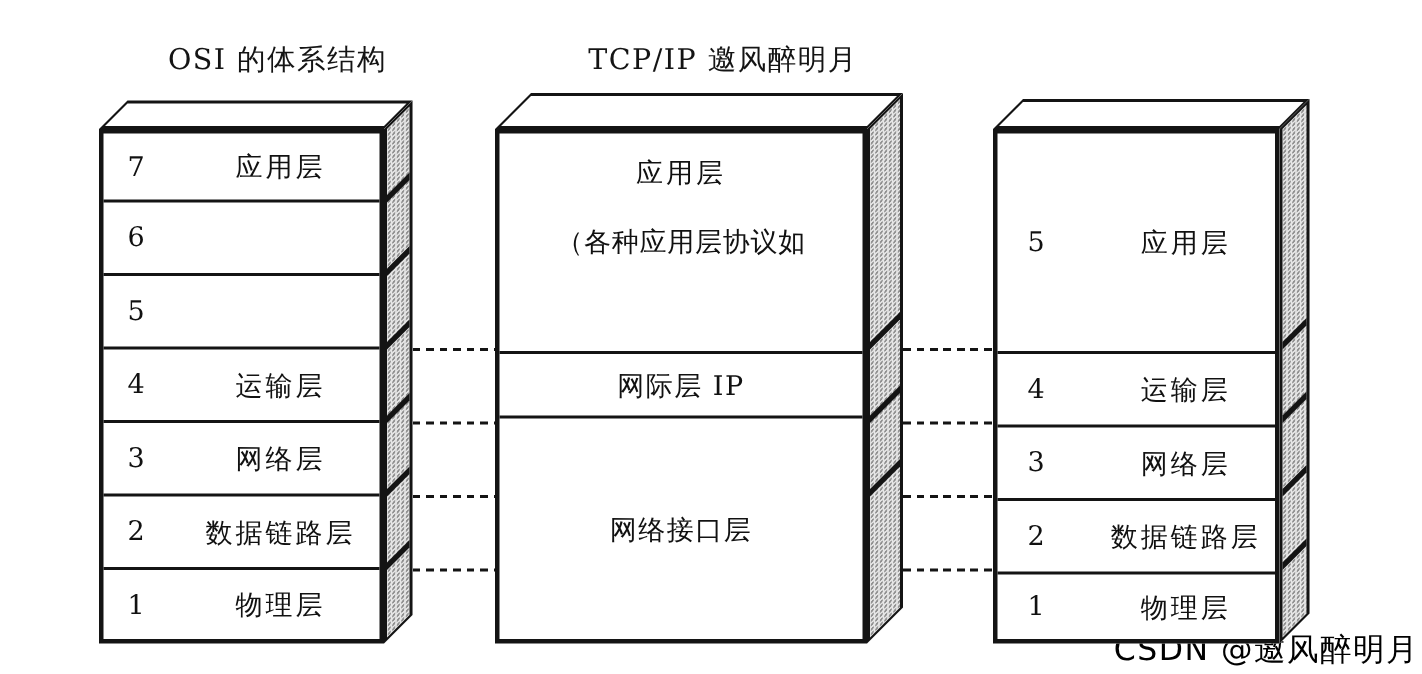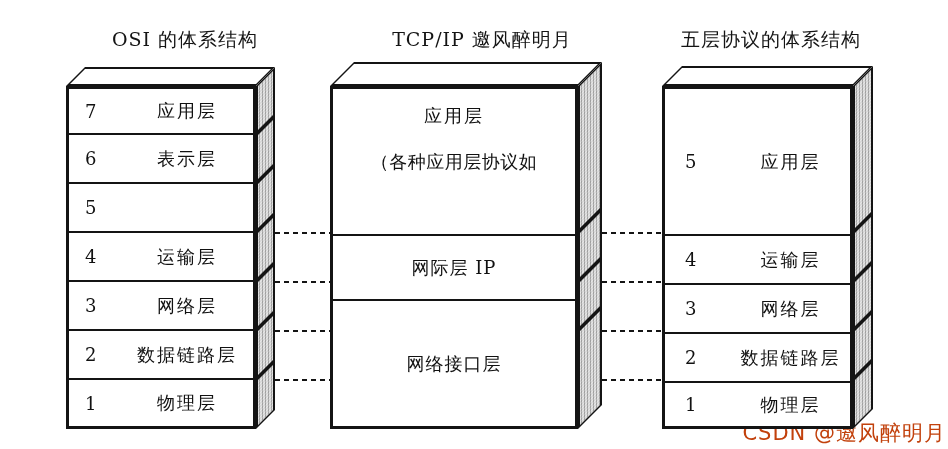--- a/index.html
+++ b/index.html
@@ -40,49 +40,47 @@
   .tall-block{flex-direction:column;align-items:center;justify-content:flex-start;padding-top:14px;}
   .tall-block .line1{line-height:26px;letter-spacing:2px;margin-bottom:20px;}
   .tall-block .line2,.tall-block .line3{line-height:26px;letter-spacing:0.5px;}
   .dash{
     position:absolute;height:2px;z-index:2;
     background:repeating-linear-gradient(to right,#141414 0 5px,transparent 5px 9px);
   }
   .watermark{
     position:absolute;top:419px;right:2px;z-index:1;
     font-family:"DejaVu Sans","Liberation Sans",sans-serif;
-    font-size:21px;color:#c2410c;letter-spacing:1px;white-space:nowrap;
+    font-size:21px;color:#000000;letter-spacing:1px;white-space:nowrap;
   }
 </style>
 </head>
 <body>
 
 <div class="canvas">
 
   <div class="col-title" style="left:185px;">OSI 的体系结构</div>
   <div class="col-title" style="left:482px;">TCP/IP 邀风醉明月</div>
-  <div class="col-title" style="left:771px;">五层协议的体系结构</div>
 
   <div class="face-top" style="left:66px;top:67px;width:190px;height:19px;"></div>
   <div class="face-side" style="left:256px;top:86px;width:19px;height:343px;">
     <div class="stripe" style="top:44px;"></div>
     <div class="stripe" style="top:93px;"></div>
     <div class="stripe" style="top:142px;"></div>
     <div class="stripe" style="top:191px;"></div>
     <div class="stripe" style="top:240px;"></div>
     <div class="stripe" style="top:289px;"></div>
   </div>
   <div class="face-front" style="left:66px;top:86px;width:190px;height:343px;">
     <div class="row" style="height:46px;">
       <span class="num">7</span>
       <span class="lbl">应用层</span>
     </div>
     <div class="row" style="height:49px;">
       <span class="num">6</span>
-      <span class="lbl">表示层</span>
     </div>
     <div class="row" style="height:49px;">
       <span class="num">5</span>
     </div>
     <div class="row" style="height:49px;">
       <span class="num">4</span>
       <span class="lbl">运输层</span>
     </div>
     <div class="row" style="height:49px;">
       <span class="num">3</span>
@@ -107,21 +105,21 @@
   <div class="face-side" style="left:578px;top:86px;width:24px;height:343px;">
     <div class="stripe" style="top:142px;"></div>
     <div class="stripe" style="top:191px;"></div>
     <div class="stripe" style="top:240px;"></div>
   </div>
   <div class="face-front" style="left:330px;top:86px;width:248px;height:343px;">
     <div class="row tall-block" style="height:147px;">
       <div class="line1">应用层</div>
       <div class="line2">（各种应用层协议如</div>
     </div>
-    <div class="row row-center" style="height:65px;">
+    <div class="row row-center" style="height:43px;">
       <span class="lbl">网际层 IP</span>
     </div>
     <div class="row row-center" style="flex:1;">
       <span class="lbl">网络接口层</span>
     </div>
   </div>
 
   <div class="dash" style="left:602px;top:232px;width:60px;"></div>
   <div class="dash" style="left:602px;top:281px;width:60px;"></div>
   <div class="dash" style="left:602px;top:330px;width:60px;"></div>

